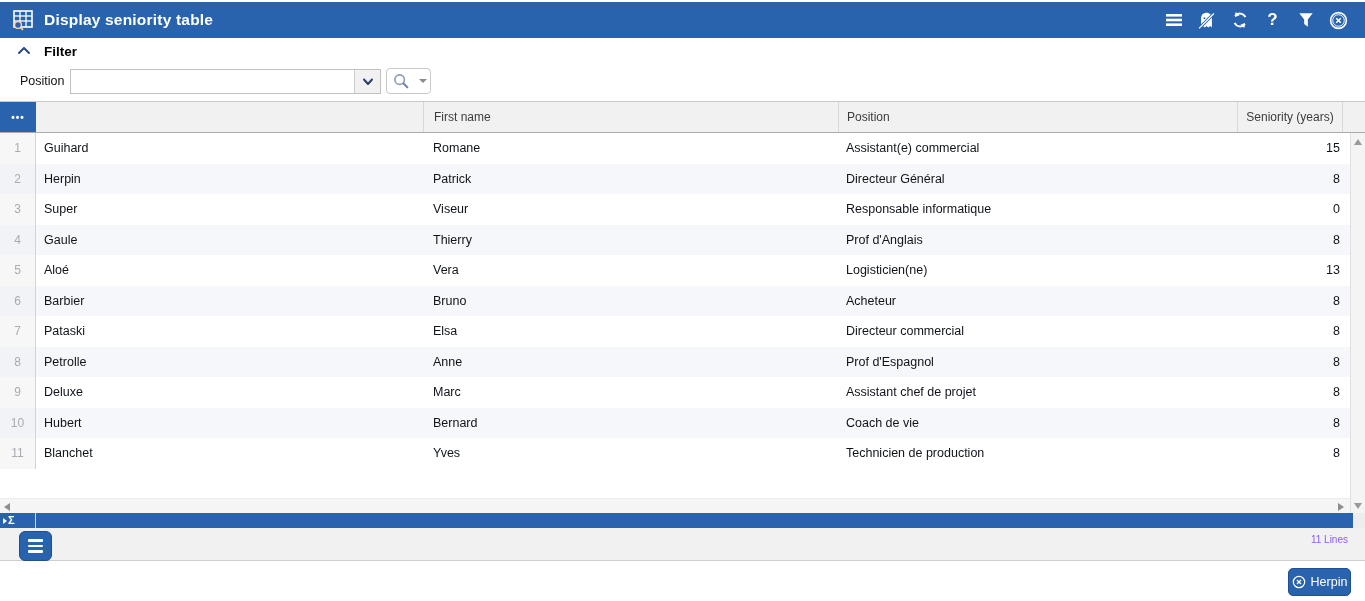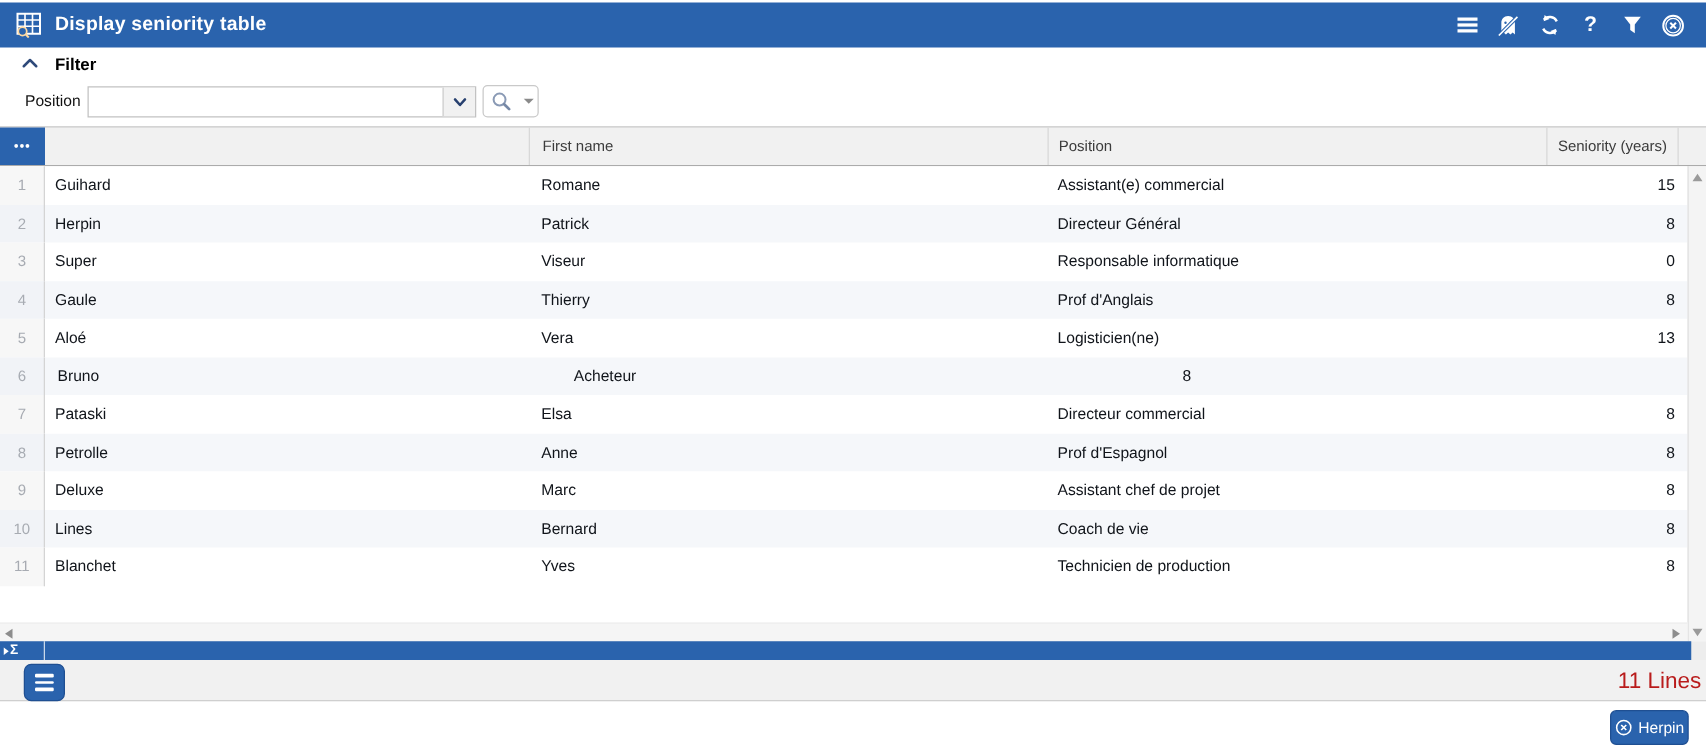--- a/index.html
+++ b/index.html
@@ -116,21 +116,21 @@
   .footer {
     position:absolute; top:528px; left:0; width:1365px; height:33px;
     background:#f1f1f1; border-bottom:1px solid #cfcfcf;
   }
   .menu-btn {
     position:absolute; left:19px; top:3px; width:33px; height:30px;
     background:#2a63ad; border:1px solid #1f4f92; border-radius:6px;
     display:flex; flex-direction:column; align-items:center; justify-content:center; gap:3px; cursor:pointer;
   }
   .menu-btn span { display:block; width:15px; height:2.5px; background:#fff; border-radius:1px; }
-  .lines-count { position:absolute; right:4px; top:6px; font-size:18px; color:#b91c1c; }
+  .lines-count { position:absolute; right:17px; top:6px; font-size:10px; color:#8b5cf6; }
 
   
   .close-btn {
     position:absolute; left:1288px; top:568px; width:63px; height:28px;
     background:#2a63ad; border:1px solid #1f4f92; border-radius:5px;
     display:flex; align-items:center; justify-content:center; gap:5px;
     color:#fff; font-size:12.5px; font-family:"Liberation Sans",sans-serif; cursor:pointer;
   }
 </style>
 </head>
@@ -259,20 +259,21 @@
   </div>
   <div class="trow">
     <div class="td num">5</div>
     <div class="td c1">Aloé</div>
     <div class="td c2">Vera</div>
     <div class="td c3">Logisticien(ne)</div>
     <div class="td c4">13</div>
   </div>
   <div class="trow alt">
     <div class="td num">6</div>
+    <div class="td c1">Barbier</div>
     <div class="td c2">Bruno</div>
     <div class="td c3">Acheteur</div>
     <div class="td c4">8</div>
   </div>
   <div class="trow">
     <div class="td num">7</div>
     <div class="td c1">Pataski</div>
     <div class="td c2">Elsa</div>
     <div class="td c3">Directeur commercial</div>
     <div class="td c4">8</div>
@@ -286,21 +287,21 @@
   </div>
   <div class="trow">
     <div class="td num">9</div>
     <div class="td c1">Deluxe</div>
     <div class="td c2">Marc</div>
     <div class="td c3">Assistant chef de projet</div>
     <div class="td c4">8</div>
   </div>
   <div class="trow alt">
     <div class="td num">10</div>
-    <div class="td c1">Lines</div>
+    <div class="td c1">Hubert</div>
     <div class="td c2">Bernard</div>
     <div class="td c3">Coach de vie</div>
     <div class="td c4">8</div>
   </div>
   <div class="trow">
     <div class="td num">11</div>
     <div class="td c1">Blanchet</div>
     <div class="td c2">Yves</div>
     <div class="td c3">Technicien de production</div>
     <div class="td c4">8</div>

